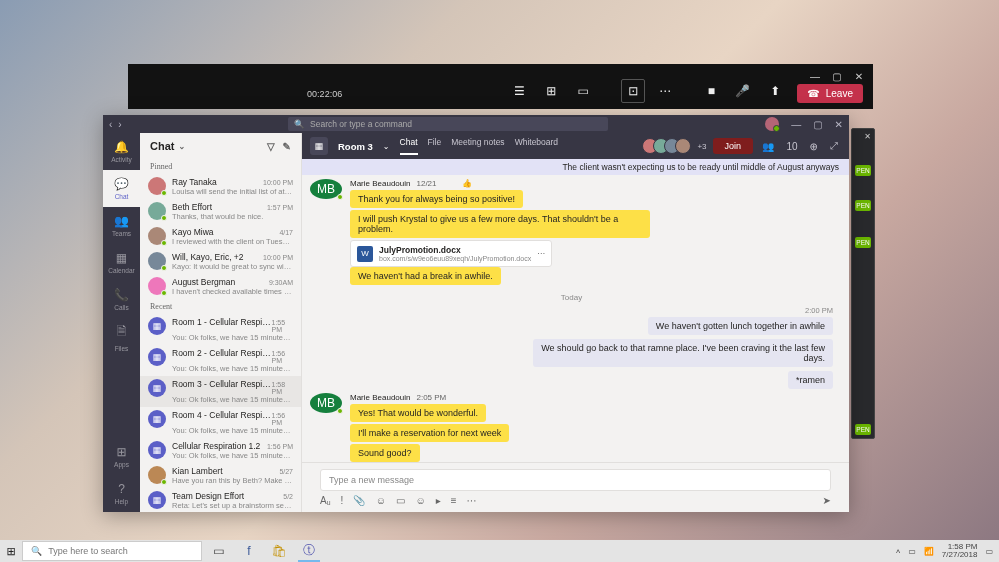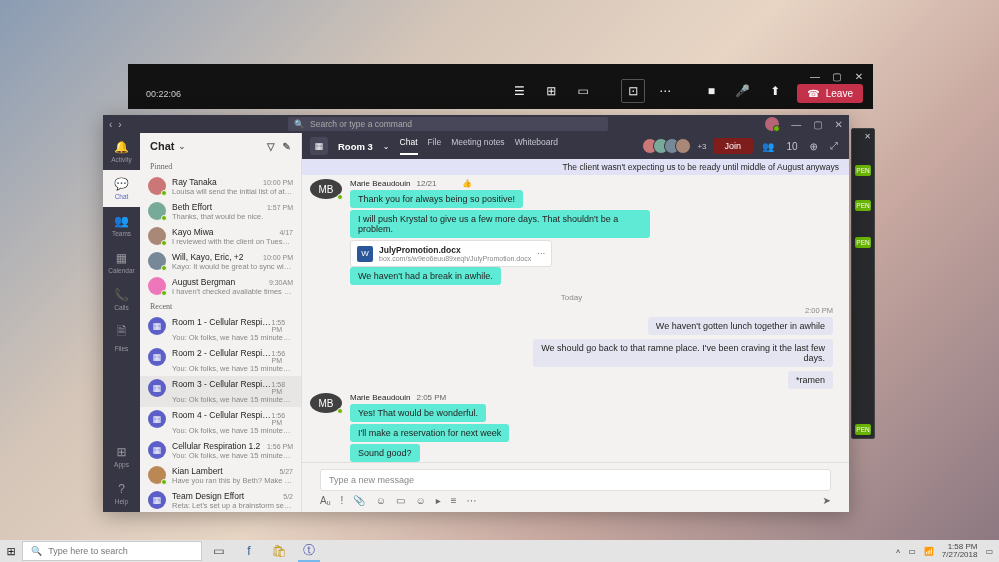--- a/index.html
+++ b/index.html
@@ -2,21 +2,21 @@
 <html><head>
 <meta charset="utf-8">
 <style>
   * { margin:0; padding:0; box-sizing:border-box; font-family:"Segoe UI",Arial,sans-serif; }
   body { width:999px; height:562px; overflow:hidden; background:linear-gradient(135deg,#8a9cb3 0%,#d4c5b8 30%,#e8d5c4 50%,#c8a8a0 70%,#8a7680 100%); position:relative; }
 
   
   .darkbar { position:absolute; top:64px; left:128px; right:126px; height:45px; background:#121212; display:flex; align-items:flex-end; padding:0 10px; }
   .darkbar .wctrls { position:absolute; top:4px; right:4px; display:flex; gap:2px; }
   .darkbar .wctrls span { width:20px; height:16px; display:flex; align-items:center; justify-content:center; color:#ccc; font-size:10px; }
-  .darkbar .timer { color:#ccc; font-size:9px; margin-bottom:10px; margin-left:8px; flex:1; }
+  .darkbar .timer { color:#ccc; font-size:9px; margin-bottom:10px; margin-left:8px; flex:1;text-align:center; }
   .darkbar .ico { width:24px; height:24px; display:flex; align-items:center; justify-content:center; color:#eee; margin:0 4px 6px; font-size:12px; }
   .leavebtn { background:#c4314b; color:#fff; display:flex; align-items:center; gap:6px; padding:4px 10px; border-radius:3px; font-size:10px; margin-bottom:6px; margin-left:6px; }
 
   
   .callbadge { position:absolute; top:128px; right:124px; width:24px; background:#292a2d; border:1px solid #444; border-radius:2px; padding:3px; }
   .callbadge .close { color:#ccc; font-size:8px; text-align:right; }
   .greenpill { background:#6bb700; color:#fff; font-size:6.5px; text-align:center; padding:2px 0; border-radius:2px; margin-top:24px; }
 
   
   .tw { position:absolute; top:115px; left:103px; width:746px; height:397px; background:#f3f2f1; box-shadow:0 4px 20px rgba(0,0,0,.3); display:flex; flex-direction:column; }
@@ -61,26 +61,26 @@
   .tabhdr .avstack { display:flex; }
   .tabhdr .avstack .a { width:16px; height:16px; border-radius:50%; background:#999; border:1.5px solid #373644; margin-left:-5px;}
   .tabhdr .more { font-size:8px; color:#c8c6d0; }
   .tabhdr .joinbtn { background:#7f1d1d; padding:3px 12px; border-radius:3px; font-size:9px; }
   .tabhdr .iconr { color:#c8c6d0; font-size:10px; padding:0 3px;}
 
   .msgs { flex:1; overflow-y:auto; padding:4px 16px 4px 8px; font-size:9px; }
   .msgs::-webkit-scrollbar{width:4px;}
   .banner { background:#e2e2f6; color:#252423; font-size:8.5px; padding:3px 10px; margin:-4px -16px 4px -8px; text-align:right;}
   .grp { display:flex; gap:8px; margin-bottom:6px; }
-  .grp .av { width:32px; height:20px; border-radius:50%; background:#404040; color:#fff; font-size:10px; display:flex; align-items:center; justify-content:center; position:relative; flex-shrink:0;}
+  .grp .av { width:32px; height:20px; border-radius:50%; background:#15803d; color:#fff; font-size:12px; display:flex; align-items:center; justify-content:center; position:relative; flex-shrink:0;}
   .grp .av .pres{position:absolute;bottom:-1px;right:-1px;width:6px;height:6px;border-radius:50%;background:#6bb700;border:1px solid #f3f2f1;}
   .grp .col { flex:1; }
   .grp .who { font-size:8px; color:#666; margin-bottom:2px; display:flex; align-items:center; gap:6px;}
   .grp .who .n { color:#252423; }
-  .bubble { background:#5eead4; border-radius:3px; padding:4px 8px; font-size:9px; color:#252423; display:inline-block; max-width:300px; margin-bottom:2px;}
+  .bubble { background:#fde047; border-radius:3px; padding:4px 8px; font-size:9px; color:#252423; display:inline-block; max-width:300px; margin-bottom:2px;}
   .bubble.mine { background:#e5e5f1; }
   .row-right { text-align:right; margin-bottom:2px;}
   .row-right .time { font-size:7.5px; color:#888; display:block; margin-bottom:2px;}
   .fileatt { background:#fff; border:1px solid #e1dfdd; border-radius:3px; padding:4px 6px; display:inline-flex; align-items:center; gap:6px; font-size:8px; min-width:200px;}
   .fileatt .fic{width:16px;height:16px;background:#2b579a;color:#fff;font-size:8px;display:flex;align-items:center;justify-content:center;border-radius:2px;}
   .fileatt .fn{font-size:8.5px;color:#252423;font-weight:600;}
   .fileatt .fu{font-size:7px;color:#888;}
   .fileatt .dots{margin-left:auto;color:#666;}
   .daydiv { text-align:center; font-size:8px; color:#888; margin:4px 0;}
 

